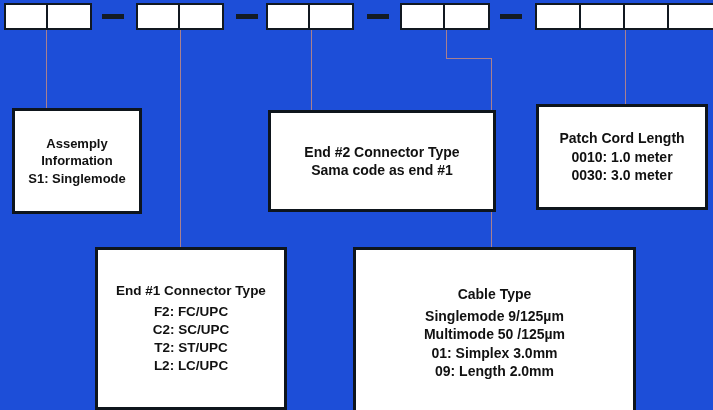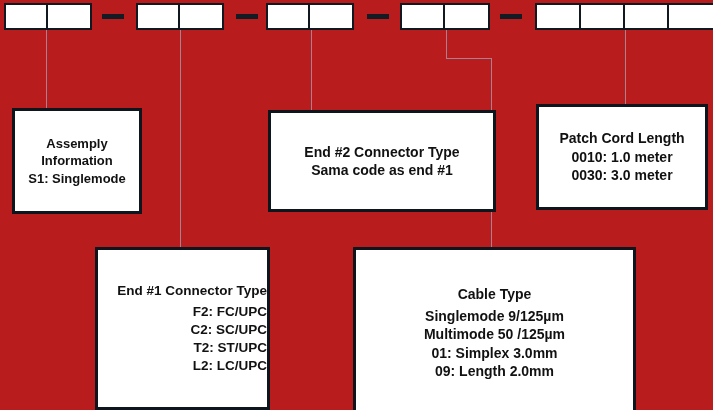--- a/index.html
+++ b/index.html
@@ -10,21 +10,21 @@
     width: 713px;
     height: 410px;
     background: #8fc4f5;
     font-family: "Liberation Sans", sans-serif;
     overflow: hidden;
   }
   #canvas {
     position: relative;
     width: 713px;
     height: 410px;
-    background: #b91c1c;
+    background: #1d4ed8;
   }
 
   
   .code-group {
     position: absolute;
     top: 3px;
     height: 27px;
     display: flex;
     border: 2px solid #111820;
     background: #ffffff;
@@ -64,21 +64,21 @@
     text-align: center;
   }
   .callout .line {
     white-space: nowrap;
     line-height: 1.32;
   }
 
   #box-assembly  { left: 12px;  top: 108px; width: 130px; height: 106px; font-size: 13px; }
   #box-end2      { left: 268px; top: 110px; width: 228px; height: 102px; font-size: 14px; }
   #box-length    { left: 536px; top: 104px; width: 172px; height: 106px; font-size: 14px; }
-  #box-end1      { left: 95px;  top: 247px; width: 175px; height: 163px; font-size: 13.5px; align-items: flex-end; }
+  #box-end1      { left: 95px;  top: 247px; width: 192px; height: 163px; font-size: 13.5px; }
   #box-cable     { left: 353px; top: 247px; width: 283px; height: 172px; font-size: 14px; }
 
   #box-end1 .line.title,
   #box-cable .line.title { margin-bottom: 3px; }
 
   
   .vline {
     position: absolute;
     width: 1px;
     background: #a9808f;

